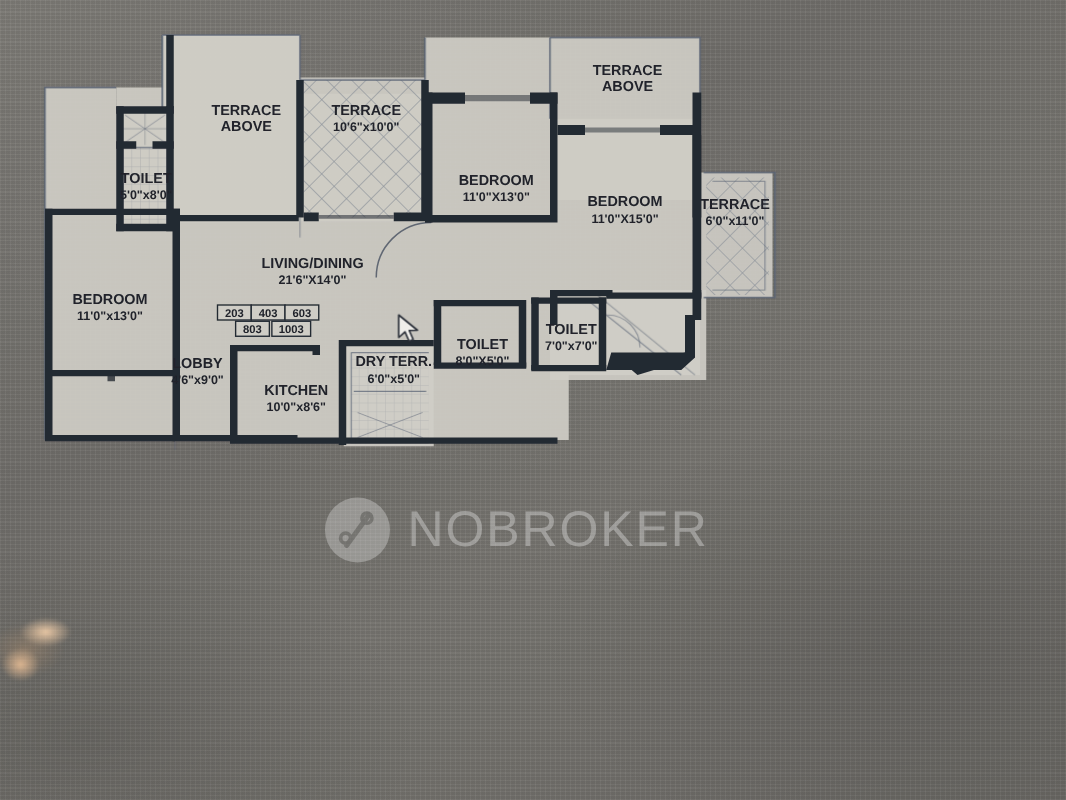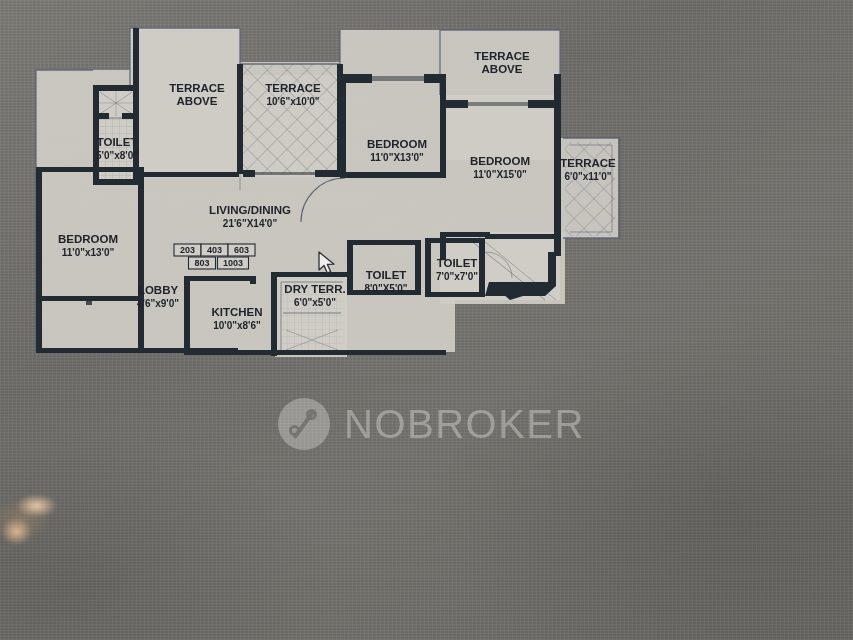--- a/index.html
+++ b/index.html
@@ -37,21 +37,21 @@
   }
   #plan-svg {
     position: absolute;
     left: 0; top: 0;
     width: 853px;
     height: 640px;
   }
   
   #watermark {
     position: absolute;
-    left: 278px;
+    left: 260px;
     top: 398px;
     display: flex;
     align-items: center;
     gap: 14px;
     pointer-events: none;
     opacity: 0.45;
   }
   #wm-logo {
     width: 52px;
     height: 52px;

